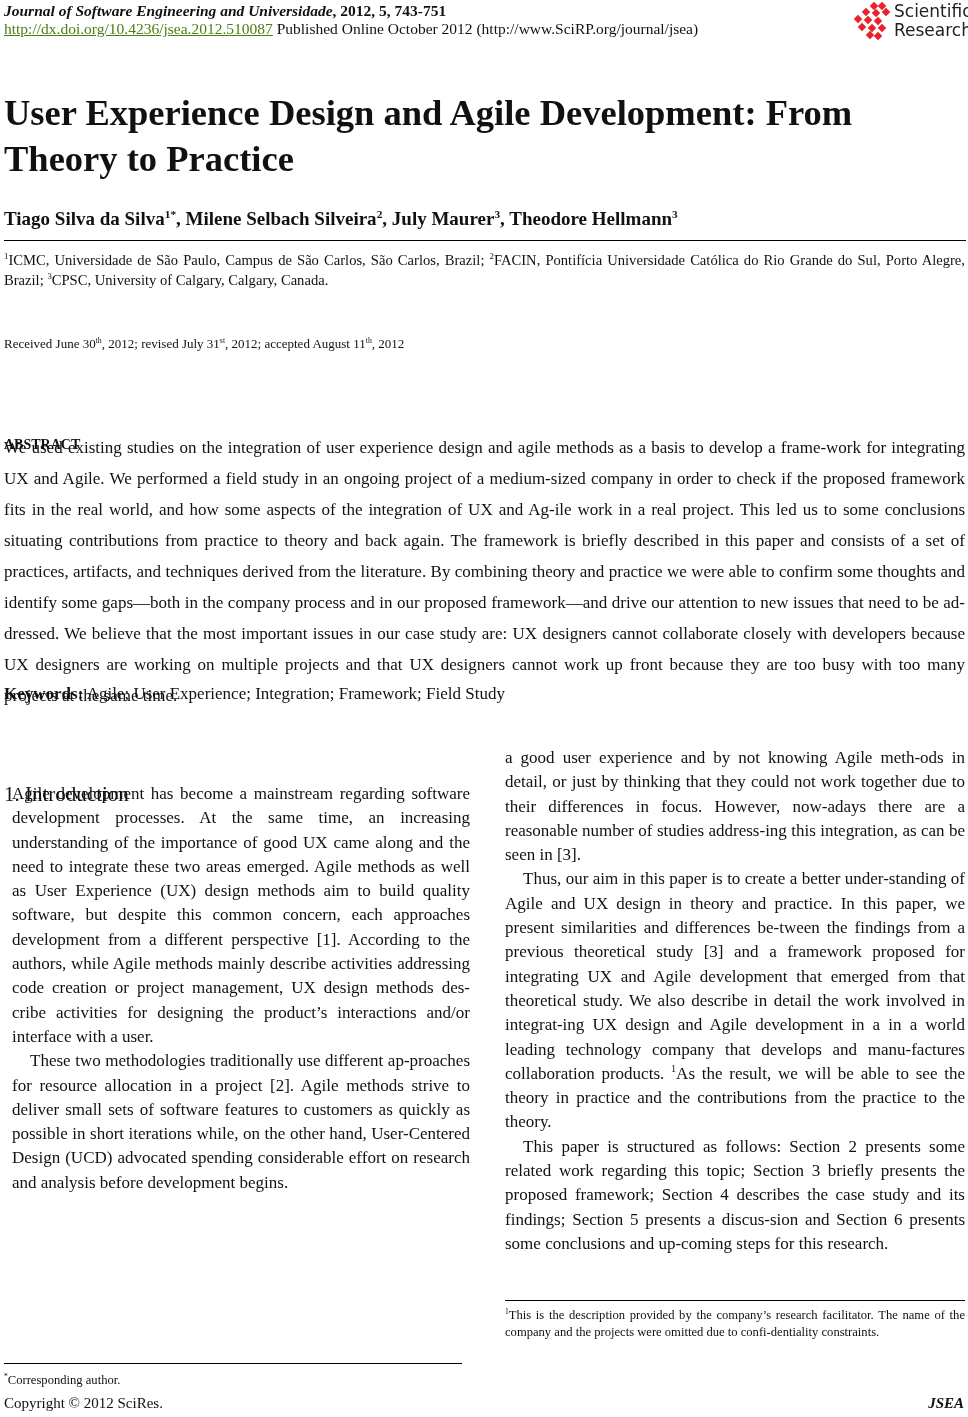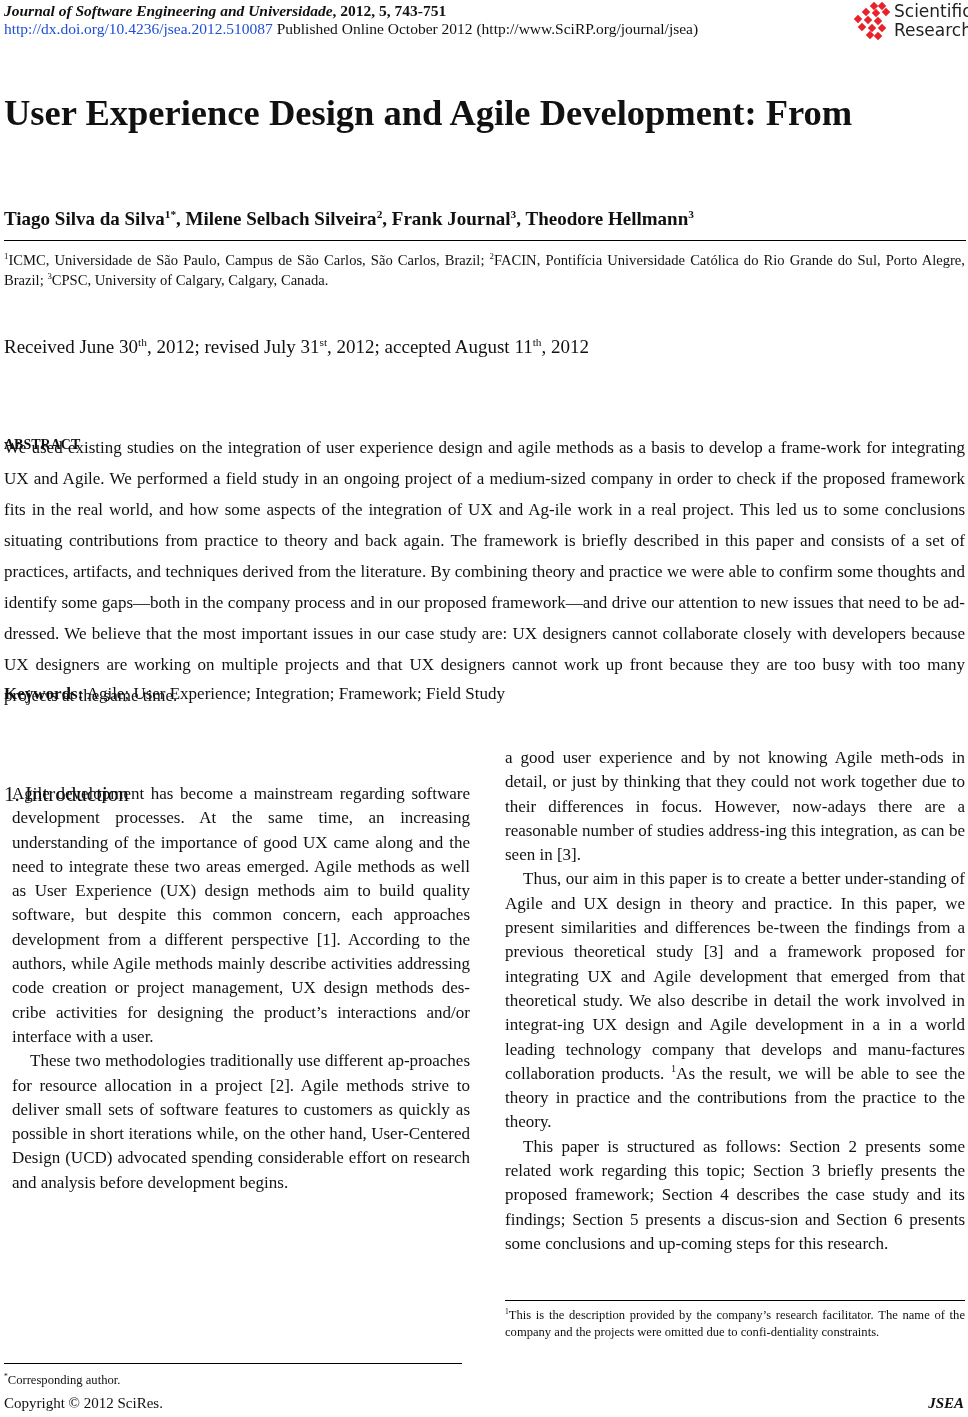--- a/index.html
+++ b/index.html
@@ -2,29 +2,29 @@
 <html><head>
 <meta charset="utf-8">
 <style>
   html, body { margin: 0; padding: 0; background: #ffffff; }
   body { width: 968px; height: 1417px; position: relative; overflow: hidden;
          font-family: "Liberation Serif", "DejaVu Serif", serif; color: #111; }
   .abs { position: absolute; }
   .journal { left: 4px; top: 2px; font-size: 15.5px; font-weight: bold; font-style: italic; white-space: nowrap; }
   .journal .vol { font-style: normal; }
   .doi-line { left: 4px; top: 20px; font-size: 15.5px; white-space: nowrap; }
-  .doi-line a { color: #1d4ed8; }
+  .doi-line a { color: #4d7c0f; text-decoration: underline; }
   .logo { left: 848px; top: 2px; width: 120px; height: 40px; }
   .logo-text { position: absolute; left: 46px; top: 0; font-family: "DejaVu Sans", sans-serif; font-size: 17px; line-height: 19px; color: #222; }
   .title { left: 4px; top: 90px; width: 960px; font-size: 36.5px; font-weight: bold; line-height: 46px; }
   .authors { left: 4px; top: 208px; font-size: 19px; font-weight: bold; white-space: nowrap; }
   sup { font-size: 0.6em; line-height: 0; vertical-align: super; }
   .rule { background: #000; height: 1px; }
   .affil { left: 4px; top: 250px; width: 961px; font-size: 14.6px; line-height: 20px; text-align: justify; }
-  .received { left: 4px; top: 336px; font-size: 19px; white-space: nowrap; }
+  .received { left: 4px; top: 336px; font-size: 13px; white-space: nowrap; }
   .abstract-h { left: 4px; top: 393px; font-size: 14px; font-weight: bold; margin-top: 44px; }
   .abstract { left: 4px; top: 432px; width: 961px; font-size: 17px; line-height: 31px; text-align: justify; }
   .keywords { left: 4px; top: 684px; font-size: 17px; white-space: nowrap; }
   .keywords b { font-weight: bold; }
   .sec-h { left: 4px; top: 782px; font-size: 21px; font-weight: normal; }
   .col { font-size: 17px; line-height: 24.3px; text-align: justify; }
   .col p { margin: 0; }
   .col p.ind { text-indent: 18px; }
   .col-left { left: 12px; top: 782px; width: 458px; }
   .col-right { left: 505px; top: 746px; width: 460px; }
@@ -62,24 +62,25 @@
       </g>
   </svg>
   <div class="logo-text">
     <div>Scientific</div>
     <div>Research</div>
   </div>
 </div>
 
 <div class="abs title">
   <div>User Experience Design and Agile Development: From</div>
+  <div>Theory to Practice</div>
 </div>
 
 <div class="abs authors">
-  <span><span>Tiago Silva da Silva</span><sup>1*</sup></span><span>, </span><span><span>Milene Selbach Silveira</span><sup>2</sup></span><span>, </span><span><span>Frank Journal</span><sup>3</sup></span><span>, </span><span><span>Theodore Hellmann</span><sup>3</sup></span>
+  <span><span>Tiago Silva da Silva</span><sup>1*</sup></span><span>, </span><span><span>Milene Selbach Silveira</span><sup>2</sup></span><span>, </span><span><span>July Maurer</span><sup>3</sup></span><span>, </span><span><span>Theodore Hellmann</span><sup>3</sup></span>
 </div>
 <div class="abs rule" style="left:4px;top:240px;width:962px;"></div>
 
 <div class="abs affil">
   <sup>1</sup><span>ICMC, Universidade de São Paulo, Campus de São Carlos, São Carlos, Brazil; </span><sup>2</sup><span>FACIN, Pontifícia Universidade Católica do Rio Grande do Sul, Porto Alegre, Brazil; </span><sup>3</sup><span>CPSC, University of Calgary, Calgary, Canada.</span>
 </div>
 
 <div class="abs received">
   <span>Received June 30</span><sup>th</sup><span>, 2012; revised July 31</span><sup>st</sup><span>, 2012; accepted August 11</span><sup>th</sup><span>, 2012</span>
 </div>

